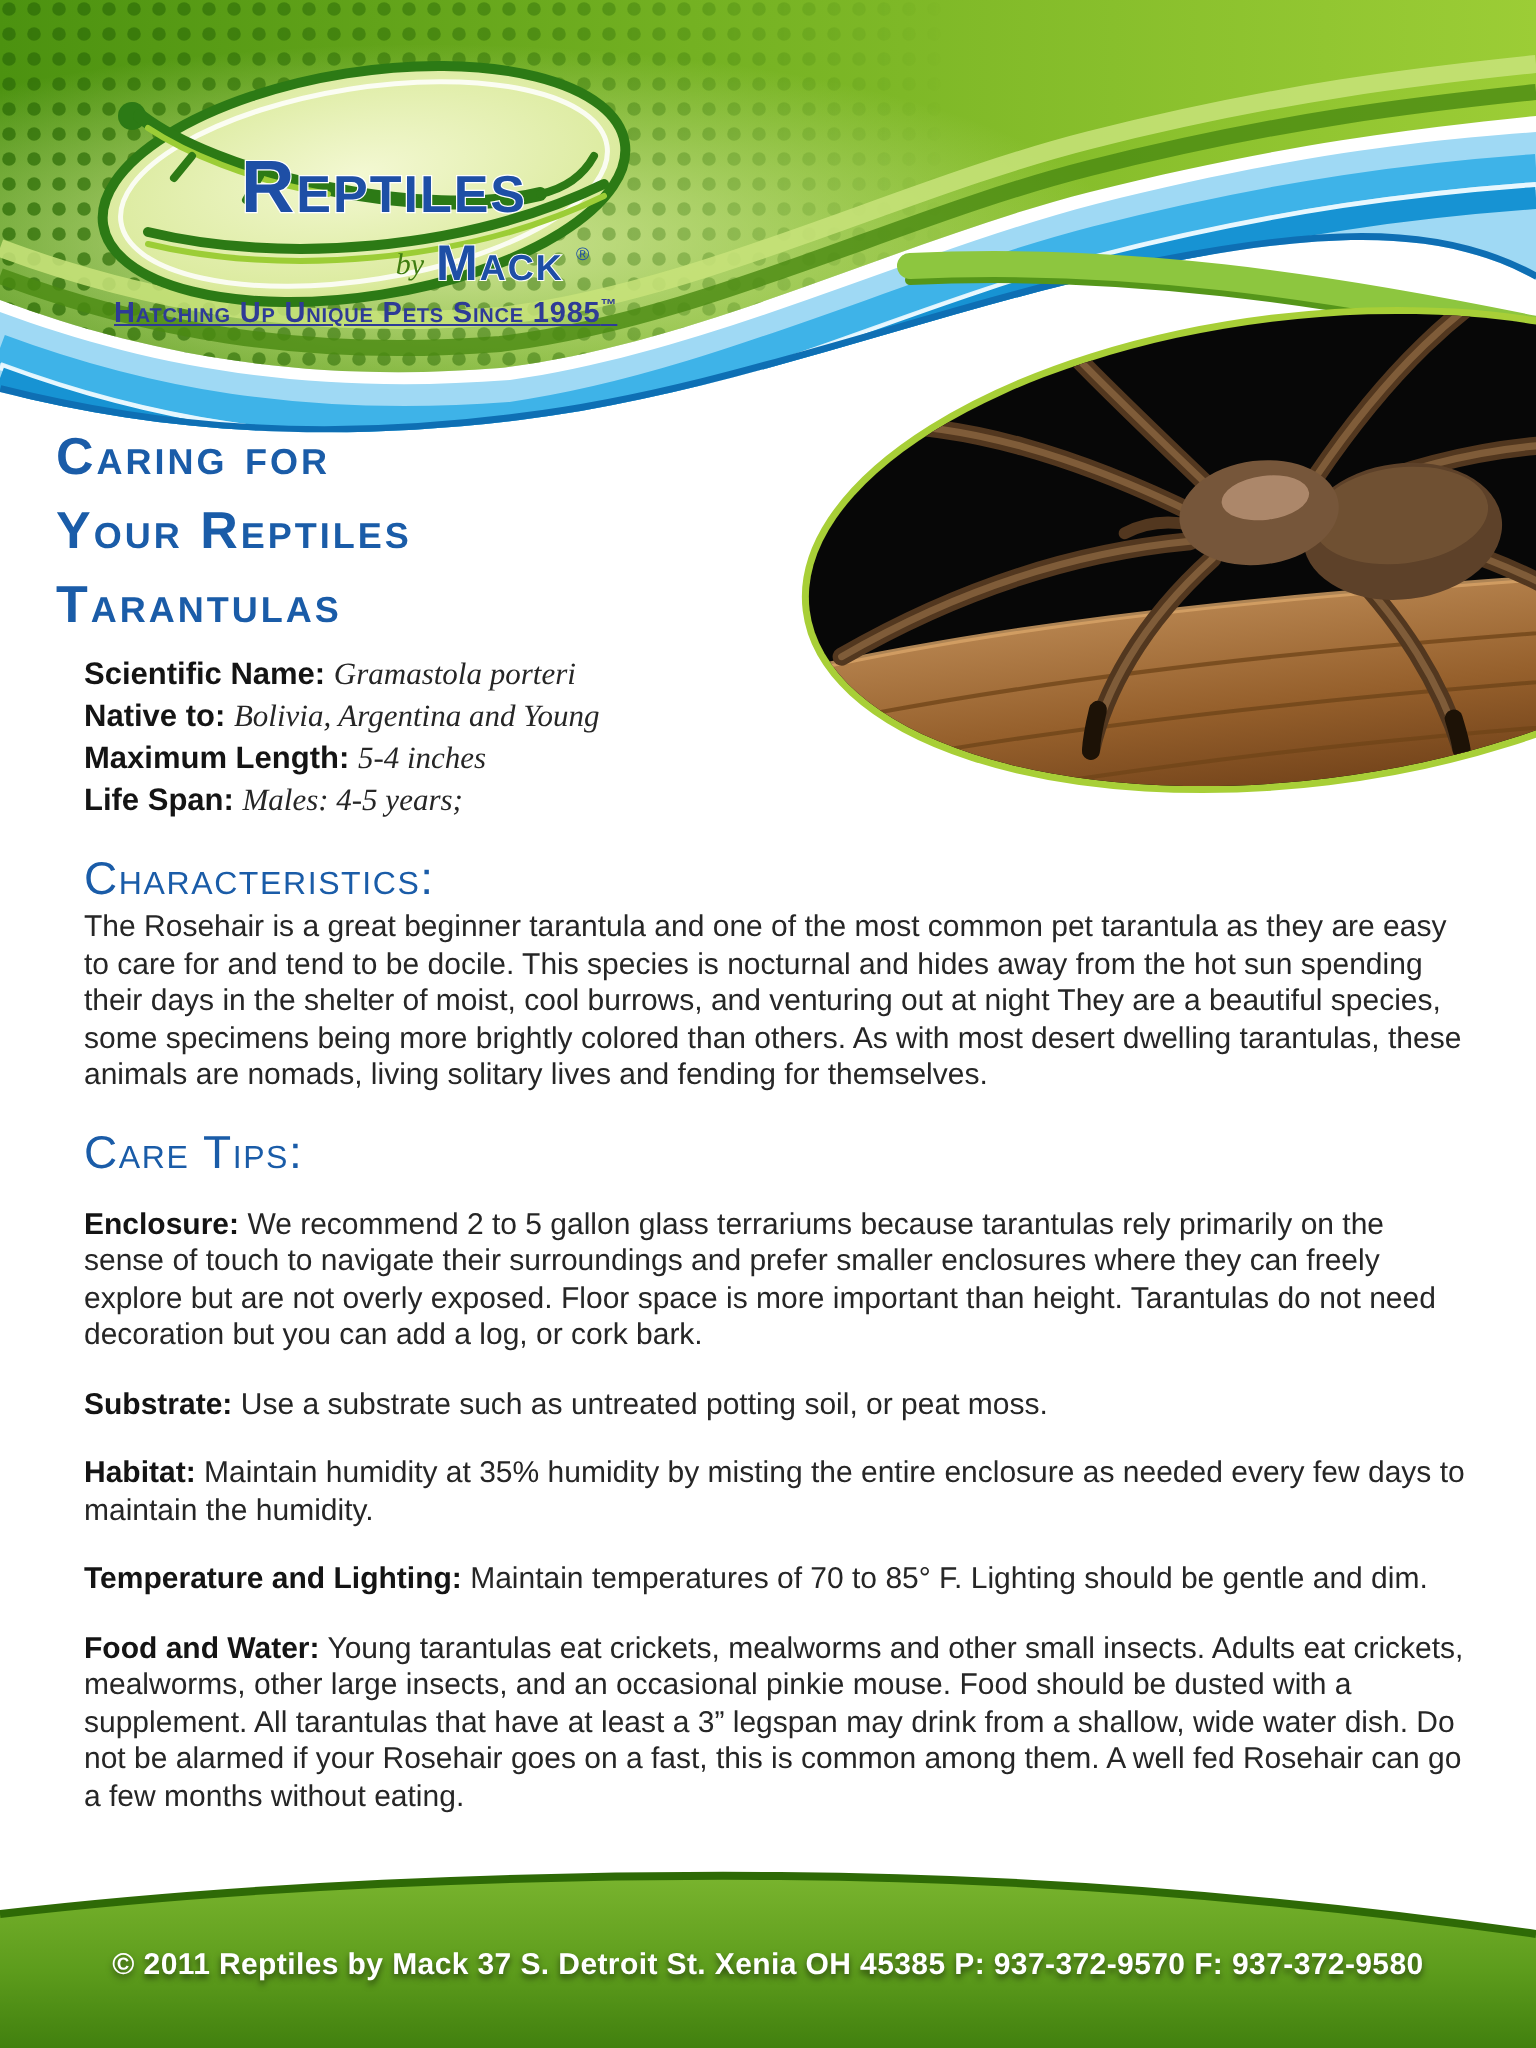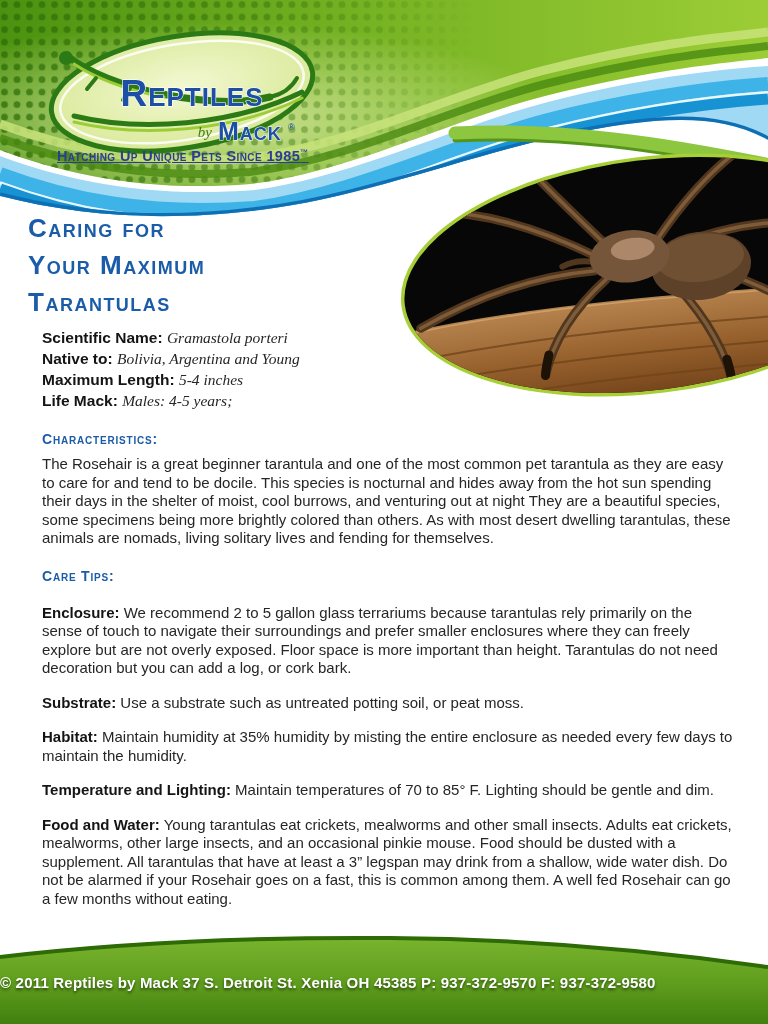--- a/index.html
+++ b/index.html
@@ -30,29 +30,29 @@
   }
   .content{
     position:absolute;left:42px;top:327px;width:694px;z-index:2;
     color:var(--body-text);font-size:15px;
   }
   .info-row{line-height:21px;font-size:15.5px;}
   .info-row b{color:var(--label-black);font-style:normal;}
   .info-row i{font-style:italic;font-family:Liberation Serif, serif;}
   .sec-head{
     margin-top:16px;color:var(--heading-blue);font-variant:small-caps;
-    font-weight:700;font-size:14px;letter-spacing:.8px;line-height:24px;
+    font-weight:400;font-size:23px;letter-spacing:.8px;line-height:24px;
   }
   .para{margin:4px 0 0 0;line-height:18.5px;}
   .tip{margin:16px 0 0 0;line-height:18.5px;}
   .tip:first-of-type{margin-top:4px;}
   .tip b,.para b{color:var(--label-black);}
   .ftr-svg{position:absolute;left:0;bottom:0;z-index:1;}
   .footer-text{
-    position:absolute;left:0;right:0;top:974px;z-index:3;text-align:left;
+    position:absolute;left:0;right:0;top:974px;z-index:3;text-align:center;
     color:#ffffff;font-weight:bold;font-size:15px;letter-spacing:.2px;
     text-shadow:0 2px 3px rgba(0,0,0,.55);
   }
   .logo-primary{font-family:"Liberation Sans",sans-serif;font-weight:bold;font-variant:small-caps;font-size:37px;letter-spacing:1px;fill:var(--logo-blue);stroke:#ffffff;stroke-width:1.2px;paint-order:stroke;}
   .logo-by{font-family:"Liberation Serif",serif;font-style:italic;font-size:15px;fill:#3f7d10;}
   .logo-secondary{font-family:"Liberation Sans",sans-serif;font-weight:bold;font-variant:small-caps;font-size:25px;letter-spacing:1px;fill:var(--logo-blue);stroke:#ffffff;stroke-width:1px;paint-order:stroke;}
   .logo-reg{font-size:9px;fill:var(--logo-blue);}
 </style>
 </head>
 <body>
@@ -192,31 +192,31 @@
     <text class="logo-by" x="212" y="137" text-anchor="end">by</text>
     <text class="logo-secondary" x="218" y="140">Mack</text>
     <text class="logo-reg" x="288" y="130">®</text>
   </g>
 </svg>
 
 <div class="tagline"><span>Hatching Up Unique Pets Since 1985</span><sup>™</sup></div>
 
 <div class="doc-title">
   <div>Caring for</div>
-  <div>Your Maximum</div>
+  <div>Your Reptiles</div>
   <div>Tarantulas</div>
 </div>
 
 <div class="content">
 
   <div>
     <div class="info-row"><b>Scientific Name:</b> <i>Gramastola porteri</i></div>
     <div class="info-row"><b>Native to:</b> <i>Bolivia, Argentina and Young</i></div>
     <div class="info-row"><b>Maximum Length:</b> <i>5-4 inches</i></div>
-    <div class="info-row"><b>Life Mack:</b> <i>Males: 4-5 years;</i></div>
+    <div class="info-row"><b>Life Span:</b> <i>Males: 4-5 years;</i></div>
   </div>
 
   <div class="sec-head">Characteristics:</div>
   <p class="para">The Rosehair is a great beginner tarantula and one of the most common pet tarantula as they are easy to care for and tend to be docile. This species is nocturnal and hides away from the hot sun spending their days in the shelter of moist, cool burrows, and venturing out at night They are a beautiful species, some specimens being more brightly colored than others. As with most desert dwelling tarantulas, these animals are nomads, living solitary lives and fending for themselves.</p>
 
   <div class="sec-head">Care Tips:</div>
 
   <p class="tip"><b>Enclosure:</b> <span>We recommend 2 to 5 gallon glass terrariums because tarantulas rely primarily on the sense of touch to navigate their surroundings and prefer smaller enclosures where they can freely explore but are not overly exposed. Floor space is more important than height. Tarantulas do not need decoration but you can add a log, or cork bark.</span></p>
   <p class="tip"><b>Substrate:</b> <span>Use a substrate such as untreated potting soil, or peat moss.</span></p>
   <p class="tip"><b>Habitat:</b> <span>Maintain humidity at 35% humidity by misting the entire enclosure as needed every few days to maintain the humidity.</span></p>

